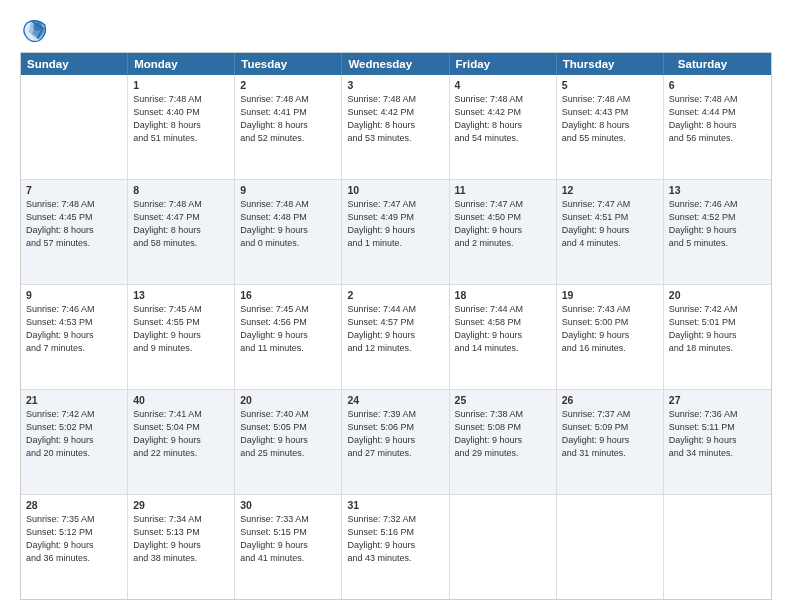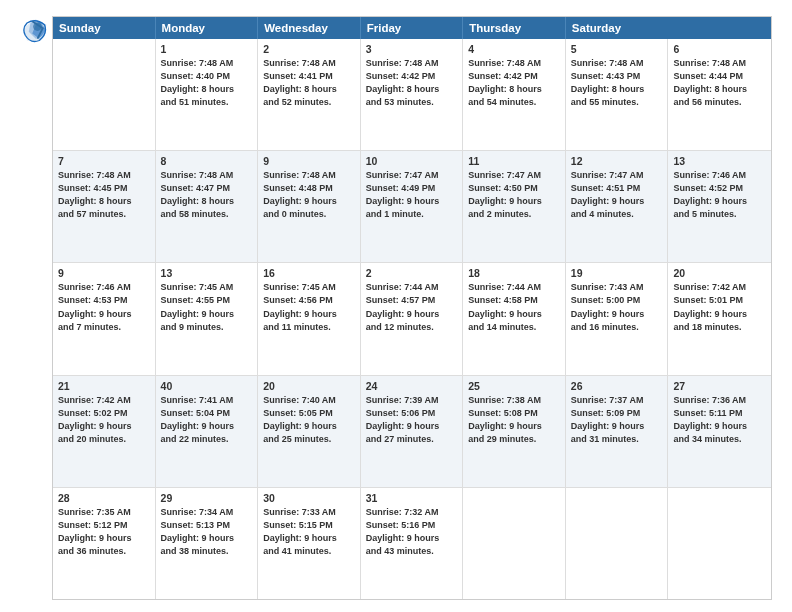--- a/index.html
+++ b/index.html
@@ -8,21 +8,21 @@
       height: 612px;
       font-family: Arial, sans-serif;
       background: #fff;
       overflow: hidden;
     }
     .page {
       width: 792px;
       height: 612px;
       padding: 16px 20px 12px 20px;
       display: flex;
-      flex-direction: row;
+      flex-direction: column;
     }
     .header {
       display: flex;
       align-items: flex-start;
       justify-content: space-between;
       margin-bottom: 8px;
     }
     .logo {
       display: flex;
       align-items: center;
@@ -72,21 +72,21 @@
       background: #2e6da4;
     }
     .cal-header-cell {
       color: #fff;
       font-size: 11.5px;
       font-weight: bold;
       padding: 5px 6px;
       text-align: left;
       border-right: 1px solid #4a85b8;
     }
-    .cal-header-cell:last-child { border-right: none; }
+    .cal-header-cell:last-child { border-right: none; margin-left: 8px; }
     .cal-body {
       flex: 1;
       display: flex;
       flex-direction: column;
     }
     .cal-row {
       display: grid;
       grid-template-columns: repeat(7, 1fr);
       flex: 1;
       border-bottom: 1px solid #ddd;
@@ -107,21 +107,20 @@
     .day-num {
       font-size: 10.5px;
       font-weight: bold;
       color: #333;
       margin-bottom: 2px;
     }
     .day-info {
       line-height: 1.45;
       font-size: 9px;
       color: #333;
-      font-weight: bold;
     }
   </style>
 </head>
 <body>
 
 <div class="page">
   <div class="header">
     <div class="logo">
       <svg class="logo-icon" viewBox="0 0 32 32">
         <polygon points="16,4 28,14 24,28 8,28 4,14" fill="#1a6bbf" opacity="0.15"></polygon>
@@ -139,20 +138,21 @@
     <div class="title-block">
       <div class="main-title"></div>
       <div class="subtitle"></div>
     </div>
   </div>
 
   <div class="calendar">
     <div class="cal-header">
     <div class="cal-header-cell">Sunday</div>
         <div class="cal-header-cell">Monday</div>
+        <div class="cal-header-cell">Tuesday</div>
         <div class="cal-header-cell">Wednesday</div>
         <div class="cal-header-cell">Friday</div>
         <div class="cal-header-cell">Thursday</div>
         <div class="cal-header-cell">Saturday</div>
       </div>
     <div class="cal-body">
     <div class="cal-row">
           <div class="cal-cell"></div>
           <div class="cal-cell">
             <div class="day-num">1</div>

